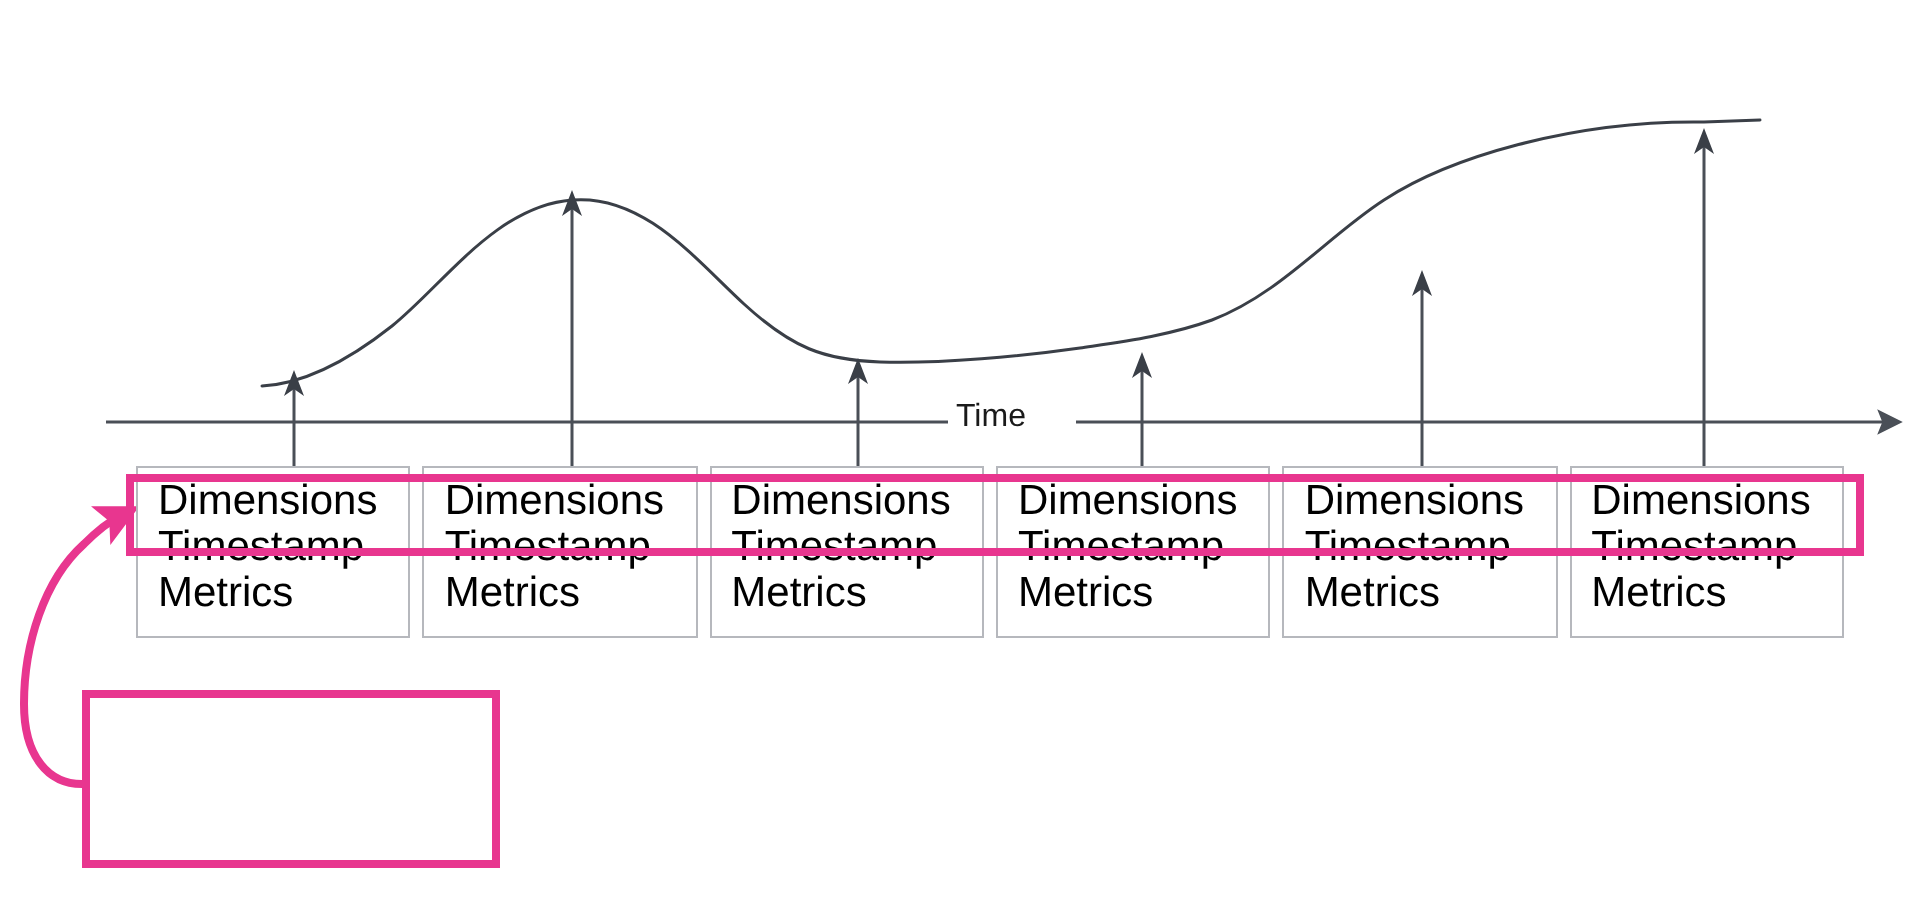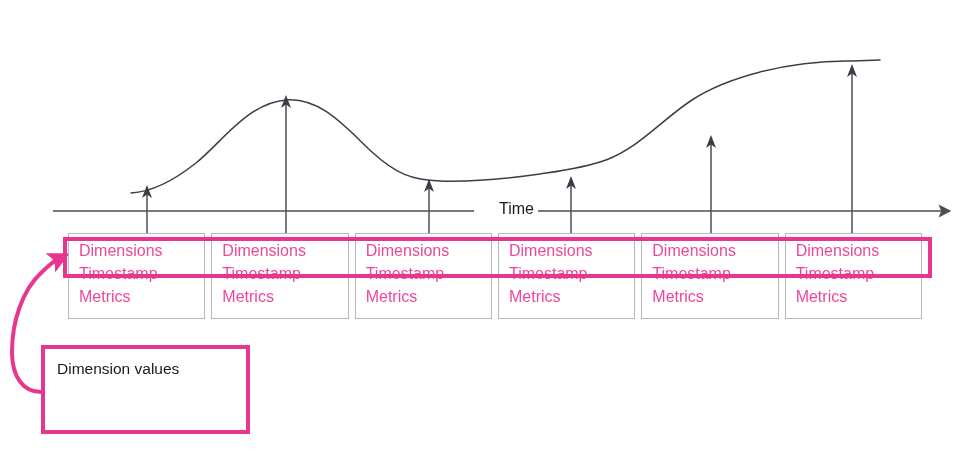--- a/index.html
+++ b/index.html
@@ -11,21 +11,21 @@
   }
   #stage{position:relative;width:964px;height:450px;}
 
   
   #art{position:absolute;left:0;top:0;width:964px;height:450px;}
 
   
   .axis-label{
     position:absolute;
     left:478px;top:199px;
-    width:56px;text-align:right;
+    width:56px;text-align:left;
     font-size:16px;color:#1a1a1a;
     background:#ffffff;
     line-height:20px;
   }
 
   
   .boxes{
     position:absolute;
     left:68px;top:233px;
     width:854px;height:86px;
@@ -33,23 +33,23 @@
     gap:6px;
   }
   .record-box{
     flex:1 1 0;
     border:1px solid #b6b8bd;
     background:#ffffff;
     box-sizing:border-box;
     padding:5px 0 0 10px;
   }
   .record-line{
-    font-size:16px;
+    font-size:21px;
     line-height:23px;
-    color:#ec4899;
+    color:#000000;
     white-space:nowrap;
   }
 
   
   .highlight-band{
     position:absolute;
     left:63px;top:237px;
     width:869px;height:41px;
     border:4px solid #e8368f;
     box-sizing:border-box;
@@ -170,16 +170,15 @@
       <div class="record-line">Dimensions</div>
       <div class="record-line">Timestamp</div>
       <div class="record-line">Metrics</div>
     </div>
 
   </div>
 
   <div class="highlight-band"></div>
 
   <div class="callout">
-    <div class="callout-line">Dimension values</div>
   </div>
 
 </div>
 
 </body></html>

